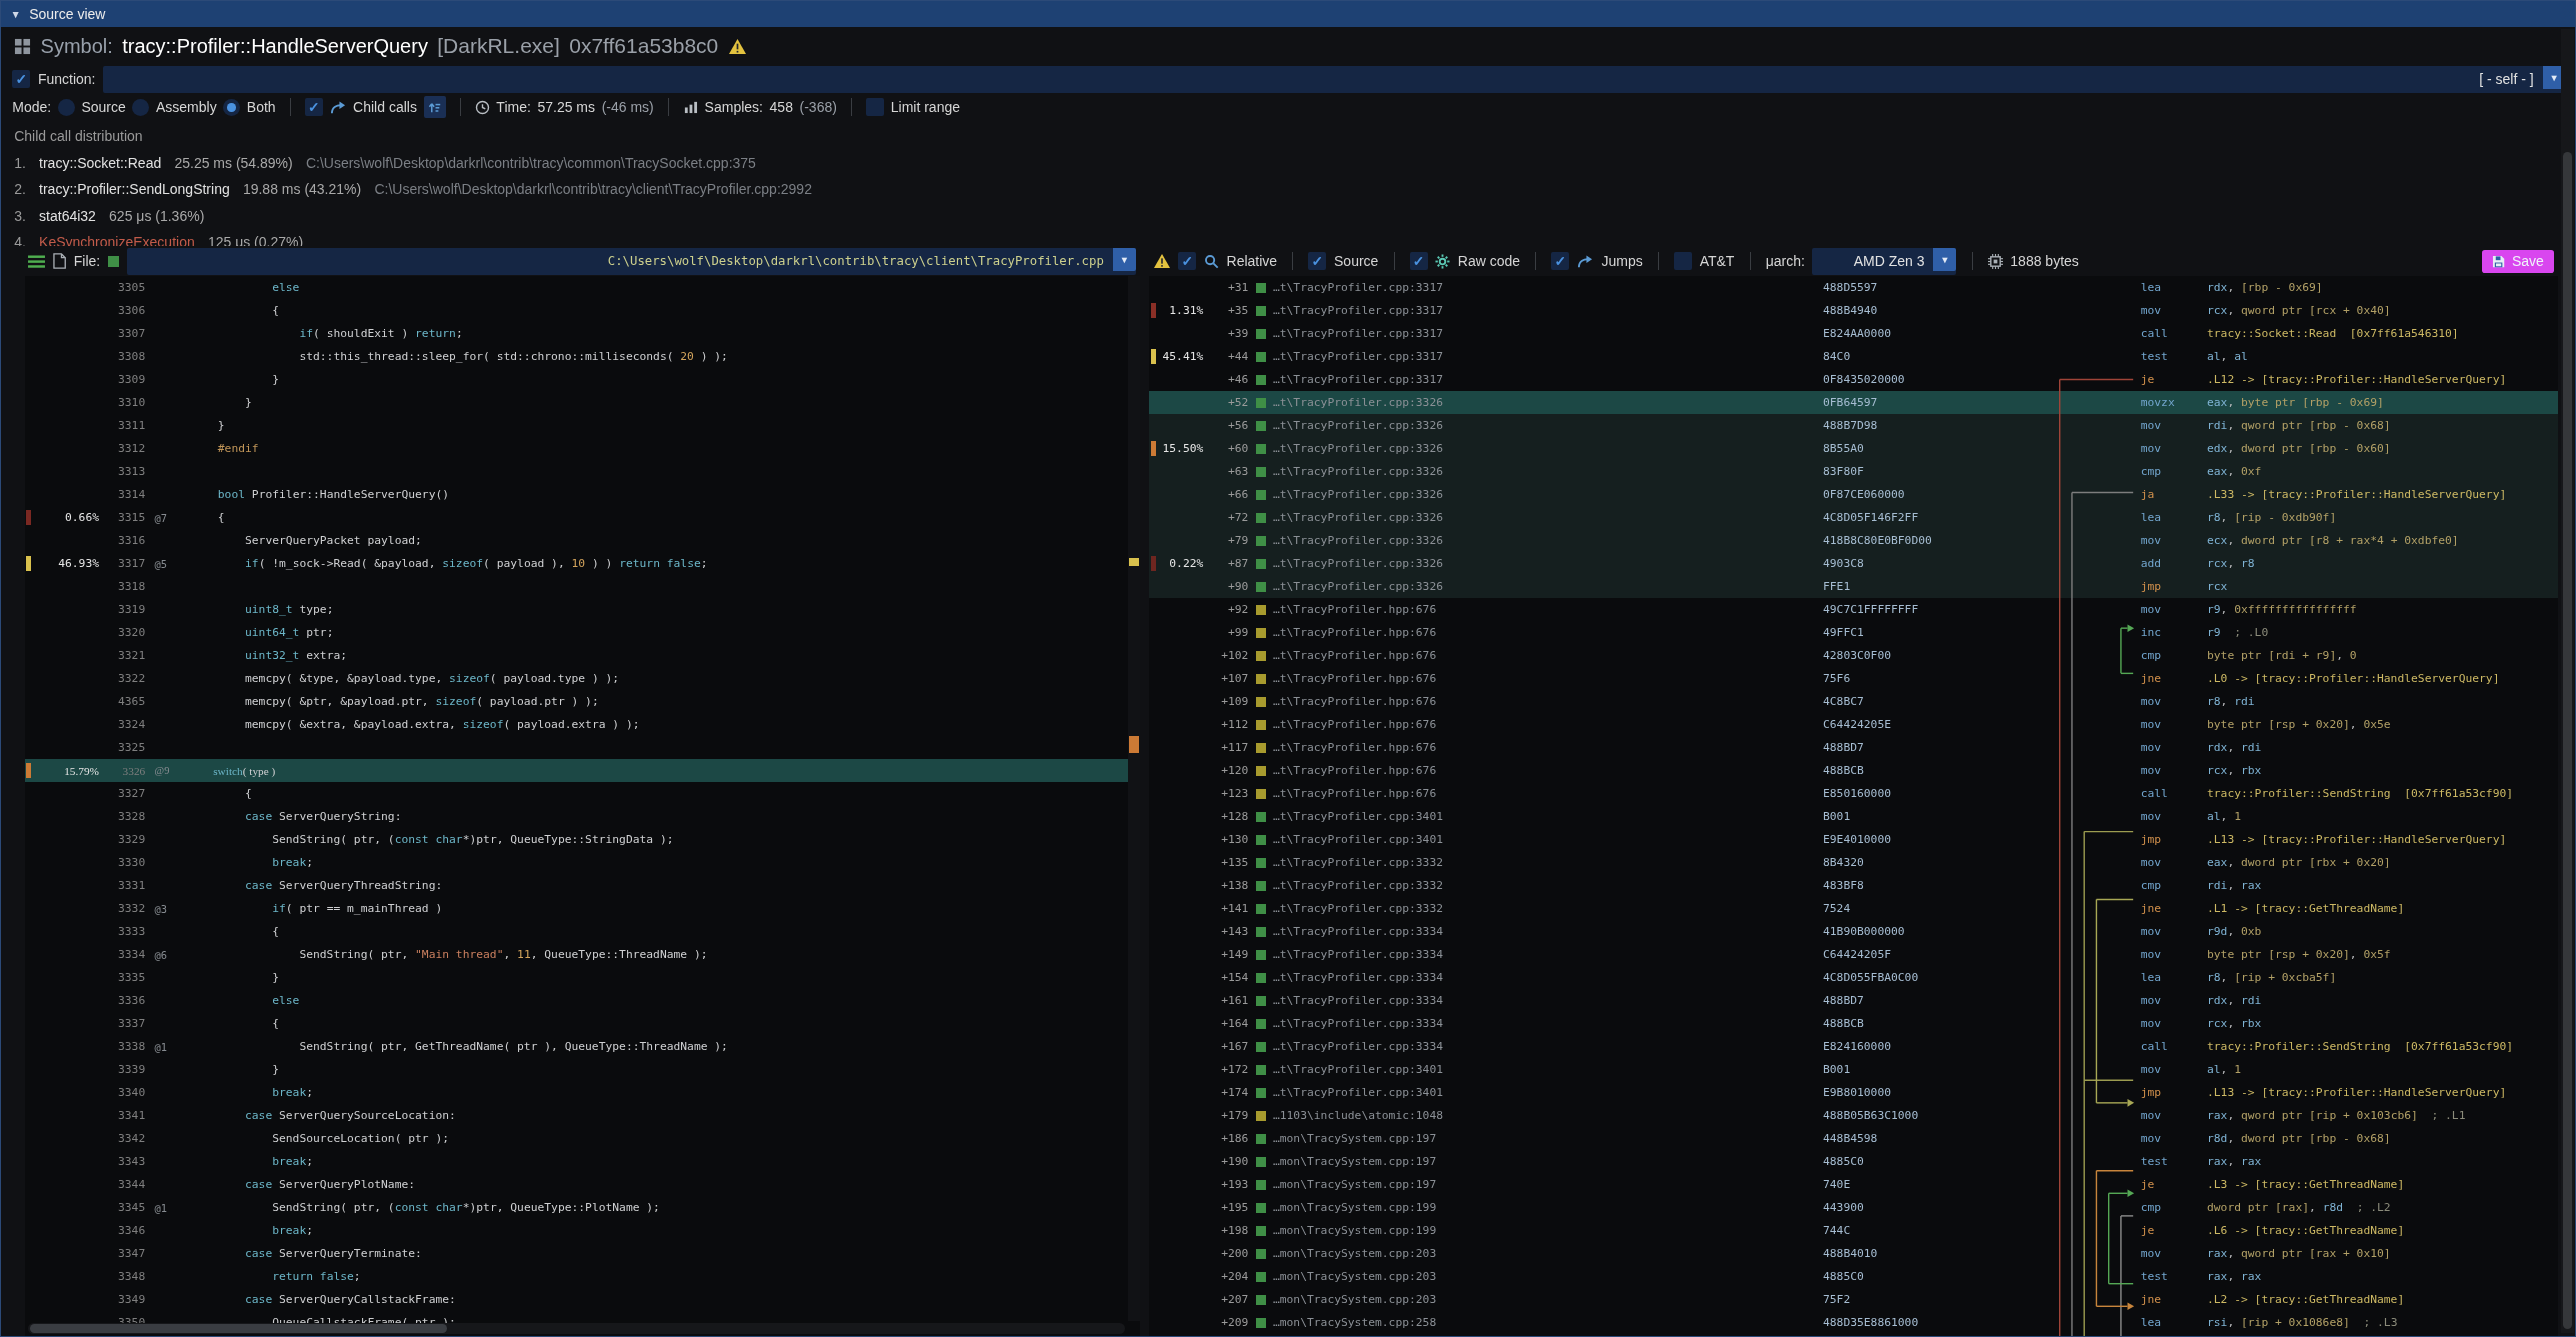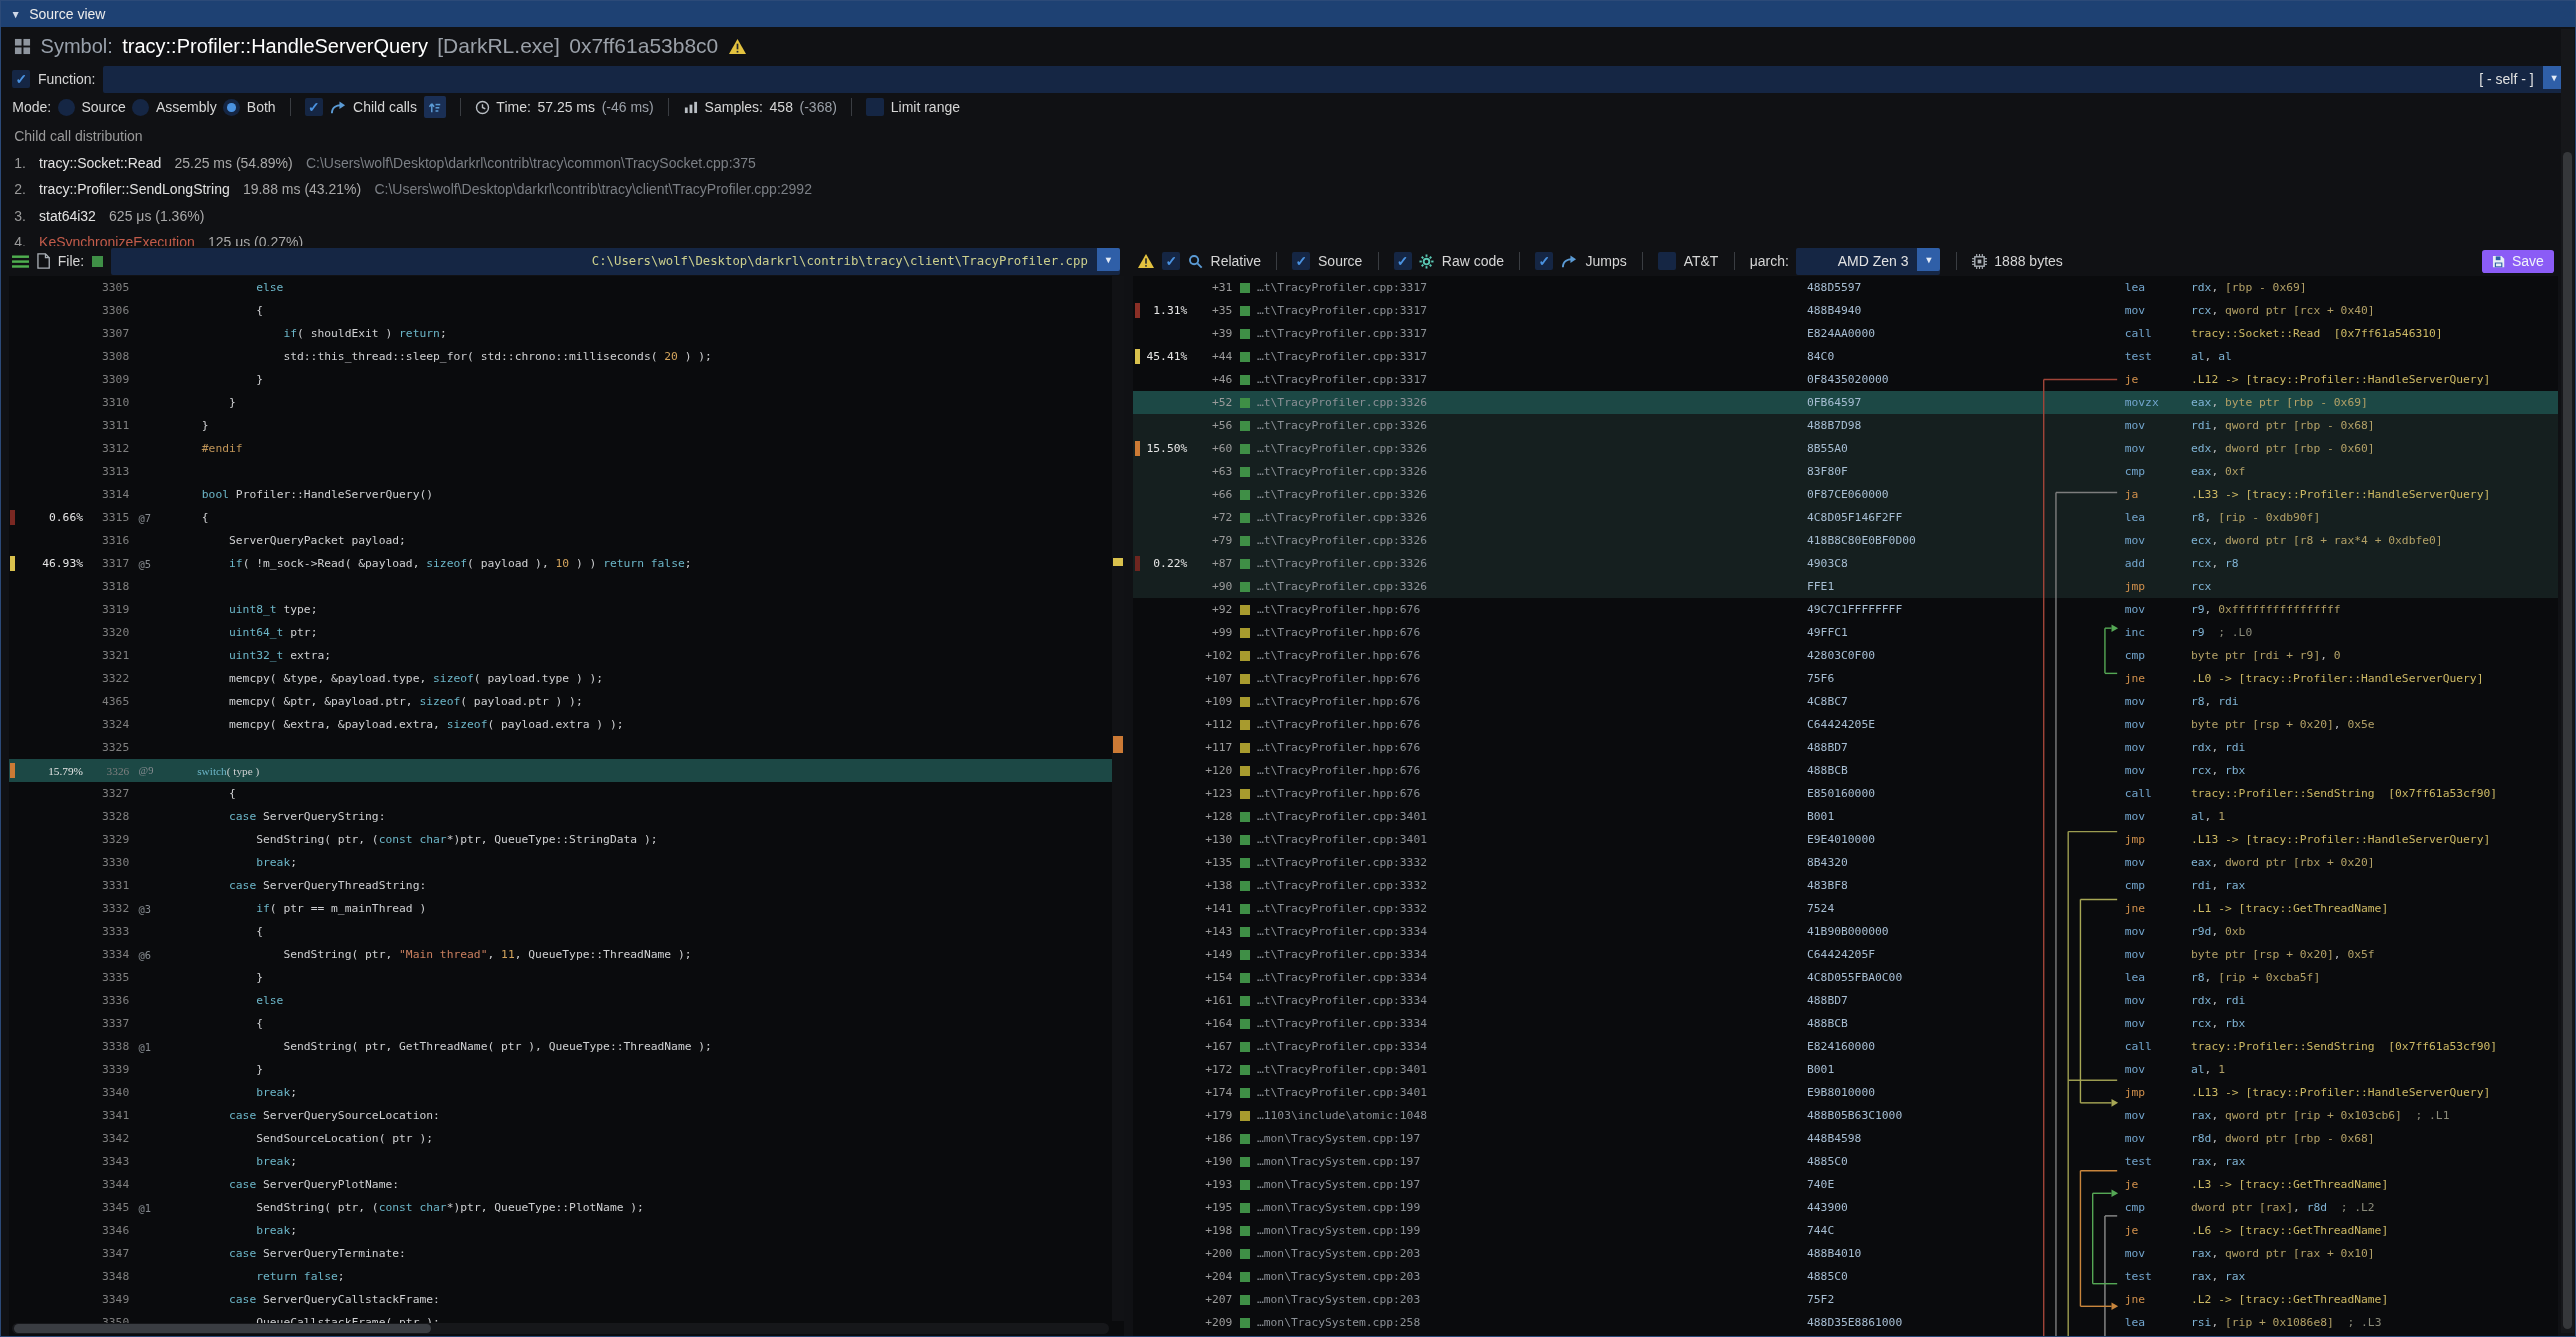--- a/index.html
+++ b/index.html
@@ -44,38 +44,38 @@
   .childcalls { height:125px; flex:none; padding:1.9px 13.2px 0 13.2px; overflow:hidden; font-size:14px; }
   .cc-header { height:26.4px; display:flex; align-items:center; color:#9a9a9a; }
   .cc-row { height:26.4px; display:flex; align-items:center; gap:13.2px; white-space:pre; }
   .cc-idx { color:#9a9a9a; }
   .cc-name { color:#e2e2e2; }
   .cc-name.kernel { color:#c25b4a; }
   .cc-time { color:#a9a9a9; }
   .cc-loc { color:#7b7f85; }
 
   
-  .panes { flex:1; min-height:0; display:flex; gap:9.4px; padding:0 17px 0 7.6px; }
+  .panes { flex:1; min-height:0; display:flex; gap:9.4px; padding:0 17px 0 7.6px;margin-left:16px; }
   .pane { display:flex; flex-direction:column; min-width:0; position:relative; }
   .left-pane { width:1115px; flex:none; }
   .right-pane { flex:1; }
   .panebar { height:30px; flex:none; display:flex; align-items:center; gap:7.6px; font-size:14px; padding:0 3.8px; }
   .view { flex:1; min-height:0; background:#0a0b0d; position:relative; overflow:hidden; }
 
   
   .file-combo { flex:1; }
   .file-combo .path { color:#cdd08d; font-family:"DejaVu Sans Mono", monospace; font-size:12.3px; }
   .fsq { width:11.3px; height:11.3px; flex:none; display:inline-block; }
   .fsq.g { background:#3f8f46; }
   .fsq.y { background:#a89b2e; }
 
   
   .tblabel { white-space:nowrap; }
   .uarch-combo { width:144px; }
-  .savebtn { margin-left:auto; height:23px; background:#8b5cf6; border-radius:2.8px; display:inline-flex; align-items:center; gap:6.6px; padding:0 10.4px; color:#f0f4fa; }
+  .savebtn { margin-left:auto; height:23px; background:#d946ef; border-radius:2.8px; display:inline-flex; align-items:center; gap:6.6px; padding:0 10.4px; color:#f0f4fa; }
 
   
   .src-row { height:23px; display:grid; grid-template-columns:81px 49px 36px 1fr; align-items:center; font-family:"DejaVu Sans Mono", monospace; font-size:11.3px; white-space:pre; position:relative; }
   .src-row.hl { background:#1c4845;font-family:Liberation Serif, serif; }
   .pbar { position:absolute; left:1.9px; top:3.8px; width:4.7px; height:15px; }
   .pct { text-align:right; padding-right:6.6px; padding-left:9.4px; color:#e6e6e6; }
   .lnum { text-align:right; color:#7f7f7f; padding-right:9.4px; }
   .lmark { color:#878c91; font-size:10.4px; }
   .tk-d { color:#cfd0d2; } .tk-k { color:#6cb6c8; } .tk-t { color:#6cb6c8; }
   .tk-n { color:#d2a35c; } .tk-s { color:#c97f5f; } .tk-p { color:#c09558; }

